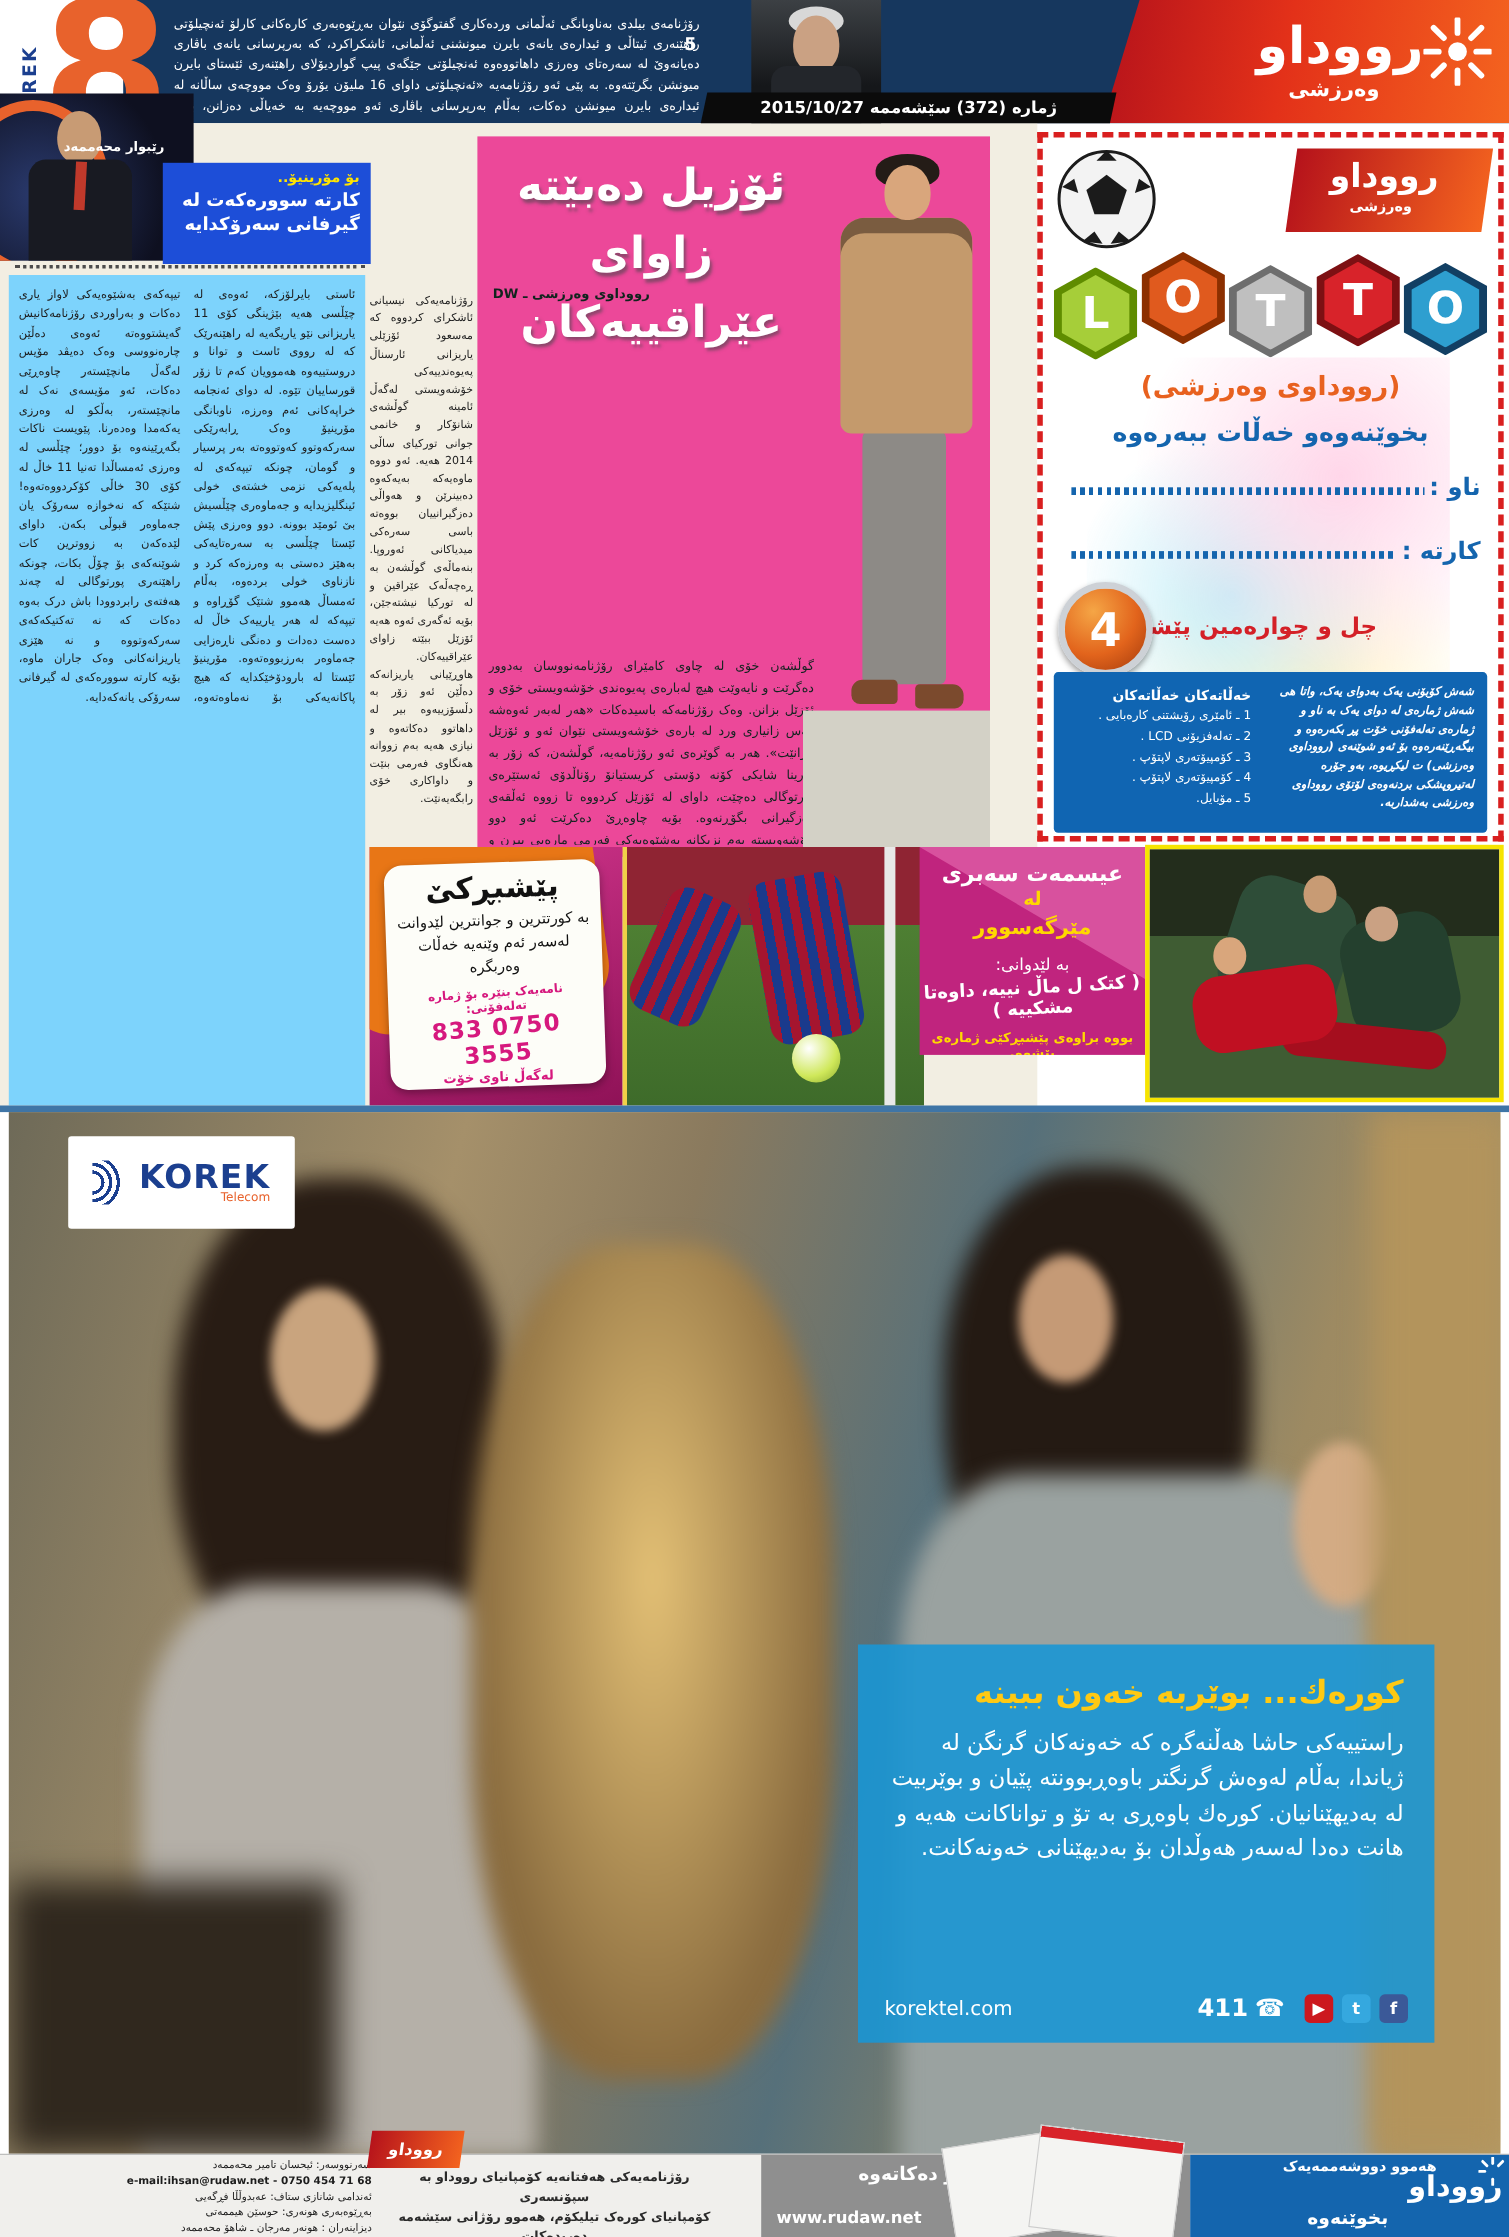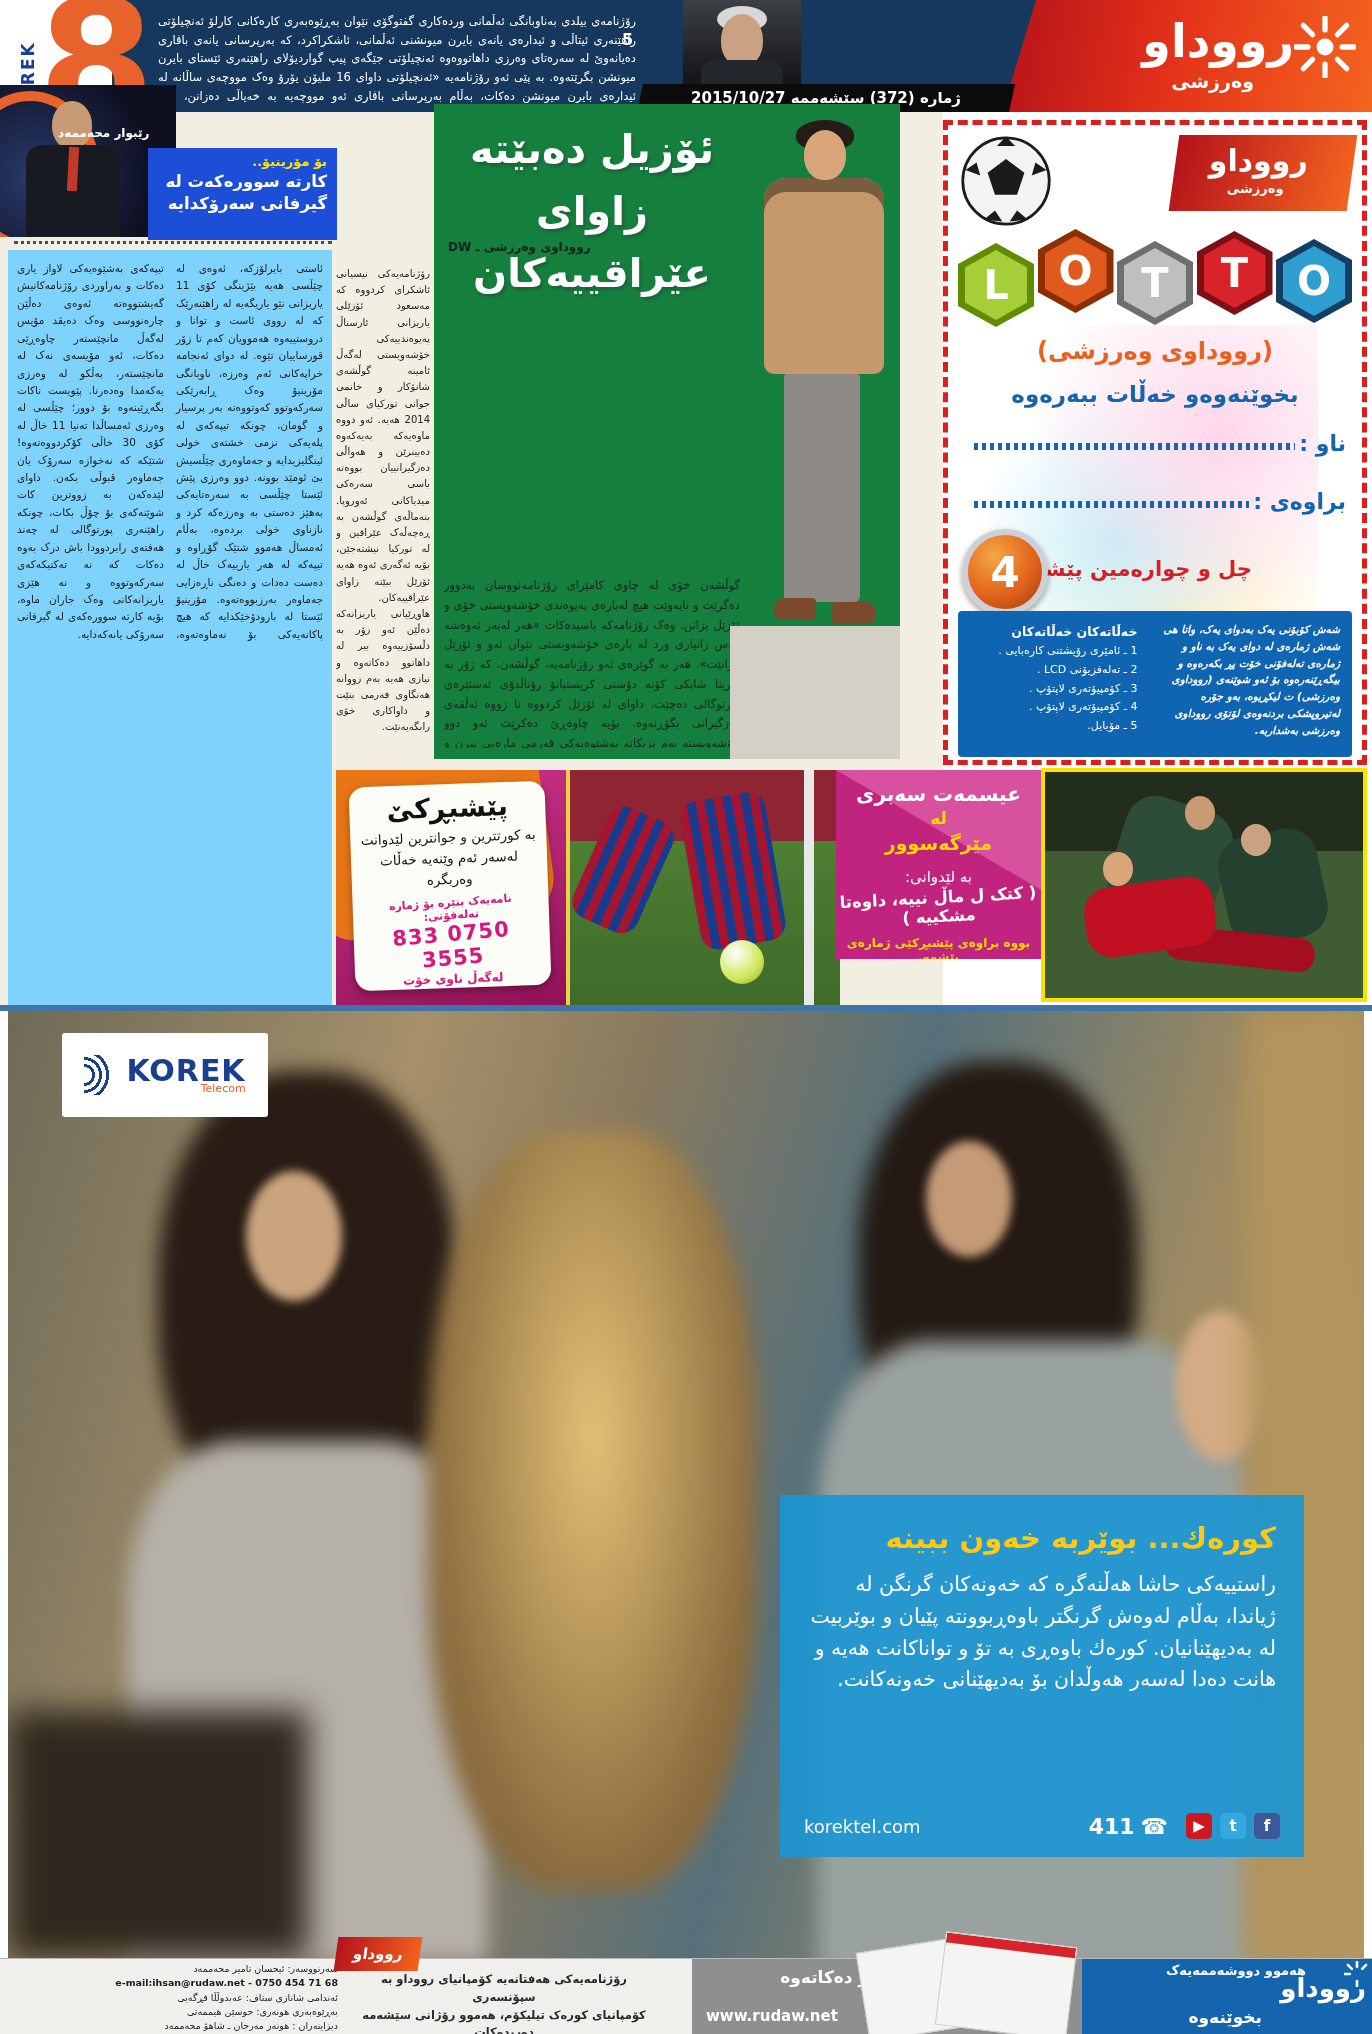--- a/index.html
+++ b/index.html
@@ -37,21 +37,21 @@
   .opedhead{left:148px;top:148px;width:189px;height:92px;background:#1d4ed8;padding:6px 10px;box-sizing:border-box;direction:rtl;}
   .opedhead .kick{color:#ffe400;font-size:13px;font-weight:bold;}
   .opedhead .ttl{color:#fff;font-size:16.5px;font-weight:bold;line-height:1.35;margin-top:2px;}
   .dots{left:14px;top:241px;width:318px;height:0;border-top:3px dotted #4c4c4c;}
   
   .midbg{left:0;top:112px;width:943px;height:896px;background:#f2eee2;}
   .oped{left:8px;top:250px;width:324px;height:755px;background:#7dd3fc;padding:10px 9px;box-sizing:border-box;
         column-count:2;column-gap:12px;direction:rtl;font-size:10.5px;line-height:1.66;text-align:justify;color:#1d1d1d;overflow:hidden;}
   .artcol{left:336px;top:266px;width:94px;height:502px;direction:rtl;font-size:10px;line-height:1.62;
           text-align:justify;color:#222;overflow:hidden;}
-  .green{left:434px;top:104px;width:466px;height:655px;background:#15803d;overflow:hidden;}
+  .green{left:434px;top:124px;width:466px;height:655px;background:#ec4899;overflow:hidden;}
   .green .hl{position:absolute;right:160px;left:10px;top:14px;color:#fff;font-weight:bold;font-size:40px;
              line-height:1.55;text-align:center;direction:rtl;text-shadow:2px 3px 3px rgba(40,70,60,.5);}
   .green .by{position:absolute;left:14px;top:136px;color:#10241d;font-size:12px;font-weight:bold;direction:rtl;}
   .green .body{position:absolute;left:10px;top:472px;width:296px;height:172px;color:#122420;font-size:11.5px;
                line-height:1.72;text-align:justify;direction:rtl;overflow:hidden;}
   .floor{position:absolute;left:296px;top:522px;width:186px;height:133px;background:#d3d1c6;}
   .oz-hair{position:absolute;left:362px;top:16px;width:58px;height:30px;border-radius:50% 50% 40% 40%;background:#241c17;}
   .oz-face{position:absolute;left:370px;top:26px;width:42px;height:50px;border-radius:50% 50% 46% 46%;background:#d9a67c;}
   .oz-coat{position:absolute;left:330px;top:74px;width:120px;height:196px;border-radius:22px 22px 10px 10px;background:#c49a6c;box-shadow:inset 0 14px 0 #7a5c40;}
   .oz-pants{position:absolute;left:350px;top:268px;width:76px;height:230px;background:#8d8a86;border-radius:6px;}
@@ -265,21 +265,21 @@
           <b>O</b>
         </div>
     </div>
     <div class="lsub">(رووداوی وەرزشی)</div>
     <div class="ltag">بخوێنەوەو خەڵات ببەرەوە</div>
     <div class="fld" style="top:306px;">
       <span class="lab">ناو :</span>
       <span class="dot"></span>
     </div>
     <div class="fld" style="top:364px;">
-      <span class="lab">براوەی :</span>
+      <span class="lab">کارتە :</span>
       <span class="dot"></span>
     </div>
     <div class="ed">چل و چوارەمین پێشبڕکێ</div>
     <div class="badge4">4</div>
     <div class="pbox">
       <div class="rules">شەش کۆبۆنی یەک بەدوای یەک، واتا هی شەش ژمارەی لە دوای یەک بە ناو و ژمارەی تەلەفۆنی خۆت پڕ بکەرەوە و بیگەڕێنەرەوە بۆ ئەو شوێنەی (رووداوی وەرزشی) ت لیکڕیوە، بەو جۆرە لەتیروپشکی بردنەوەی لۆتۆی رووداوی وەرزشی بەشداربە.</div>
       <div class="prz">
         <div class="przt">خەڵاتەکان خەڵاتەکان</div>
         <div>1 ـ ئامێری رۆیشتنی کارەبایی .</div>
         <div>2 ـ تەلەفزیۆنی LCD .</div>

